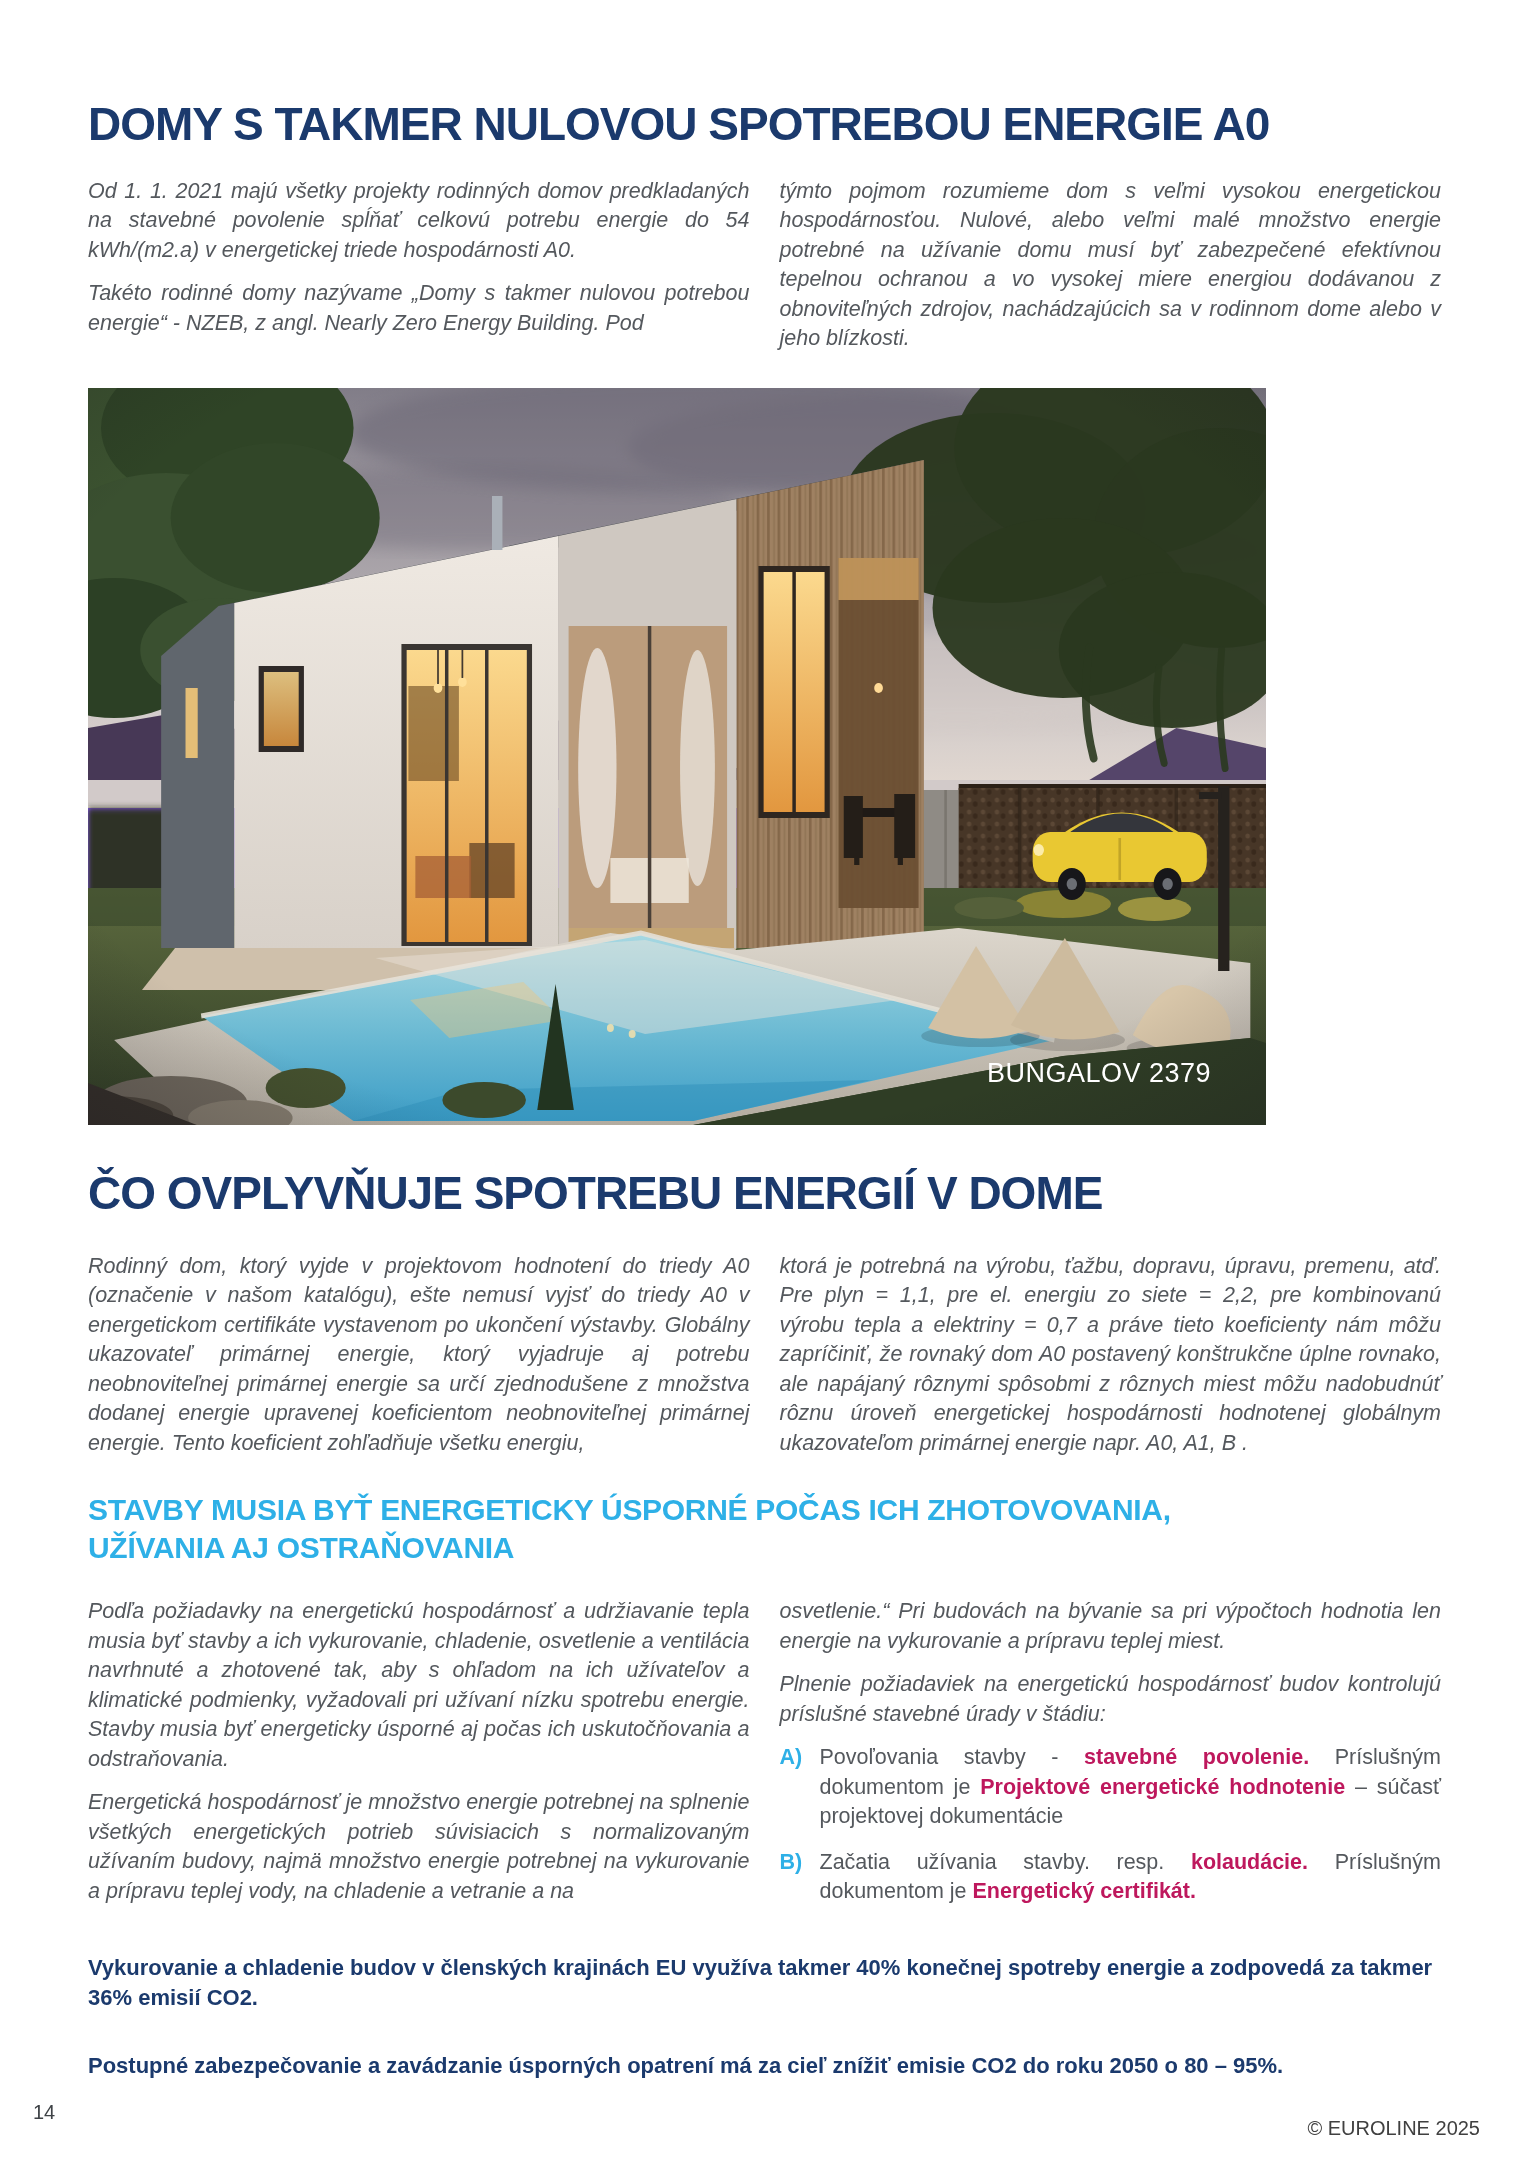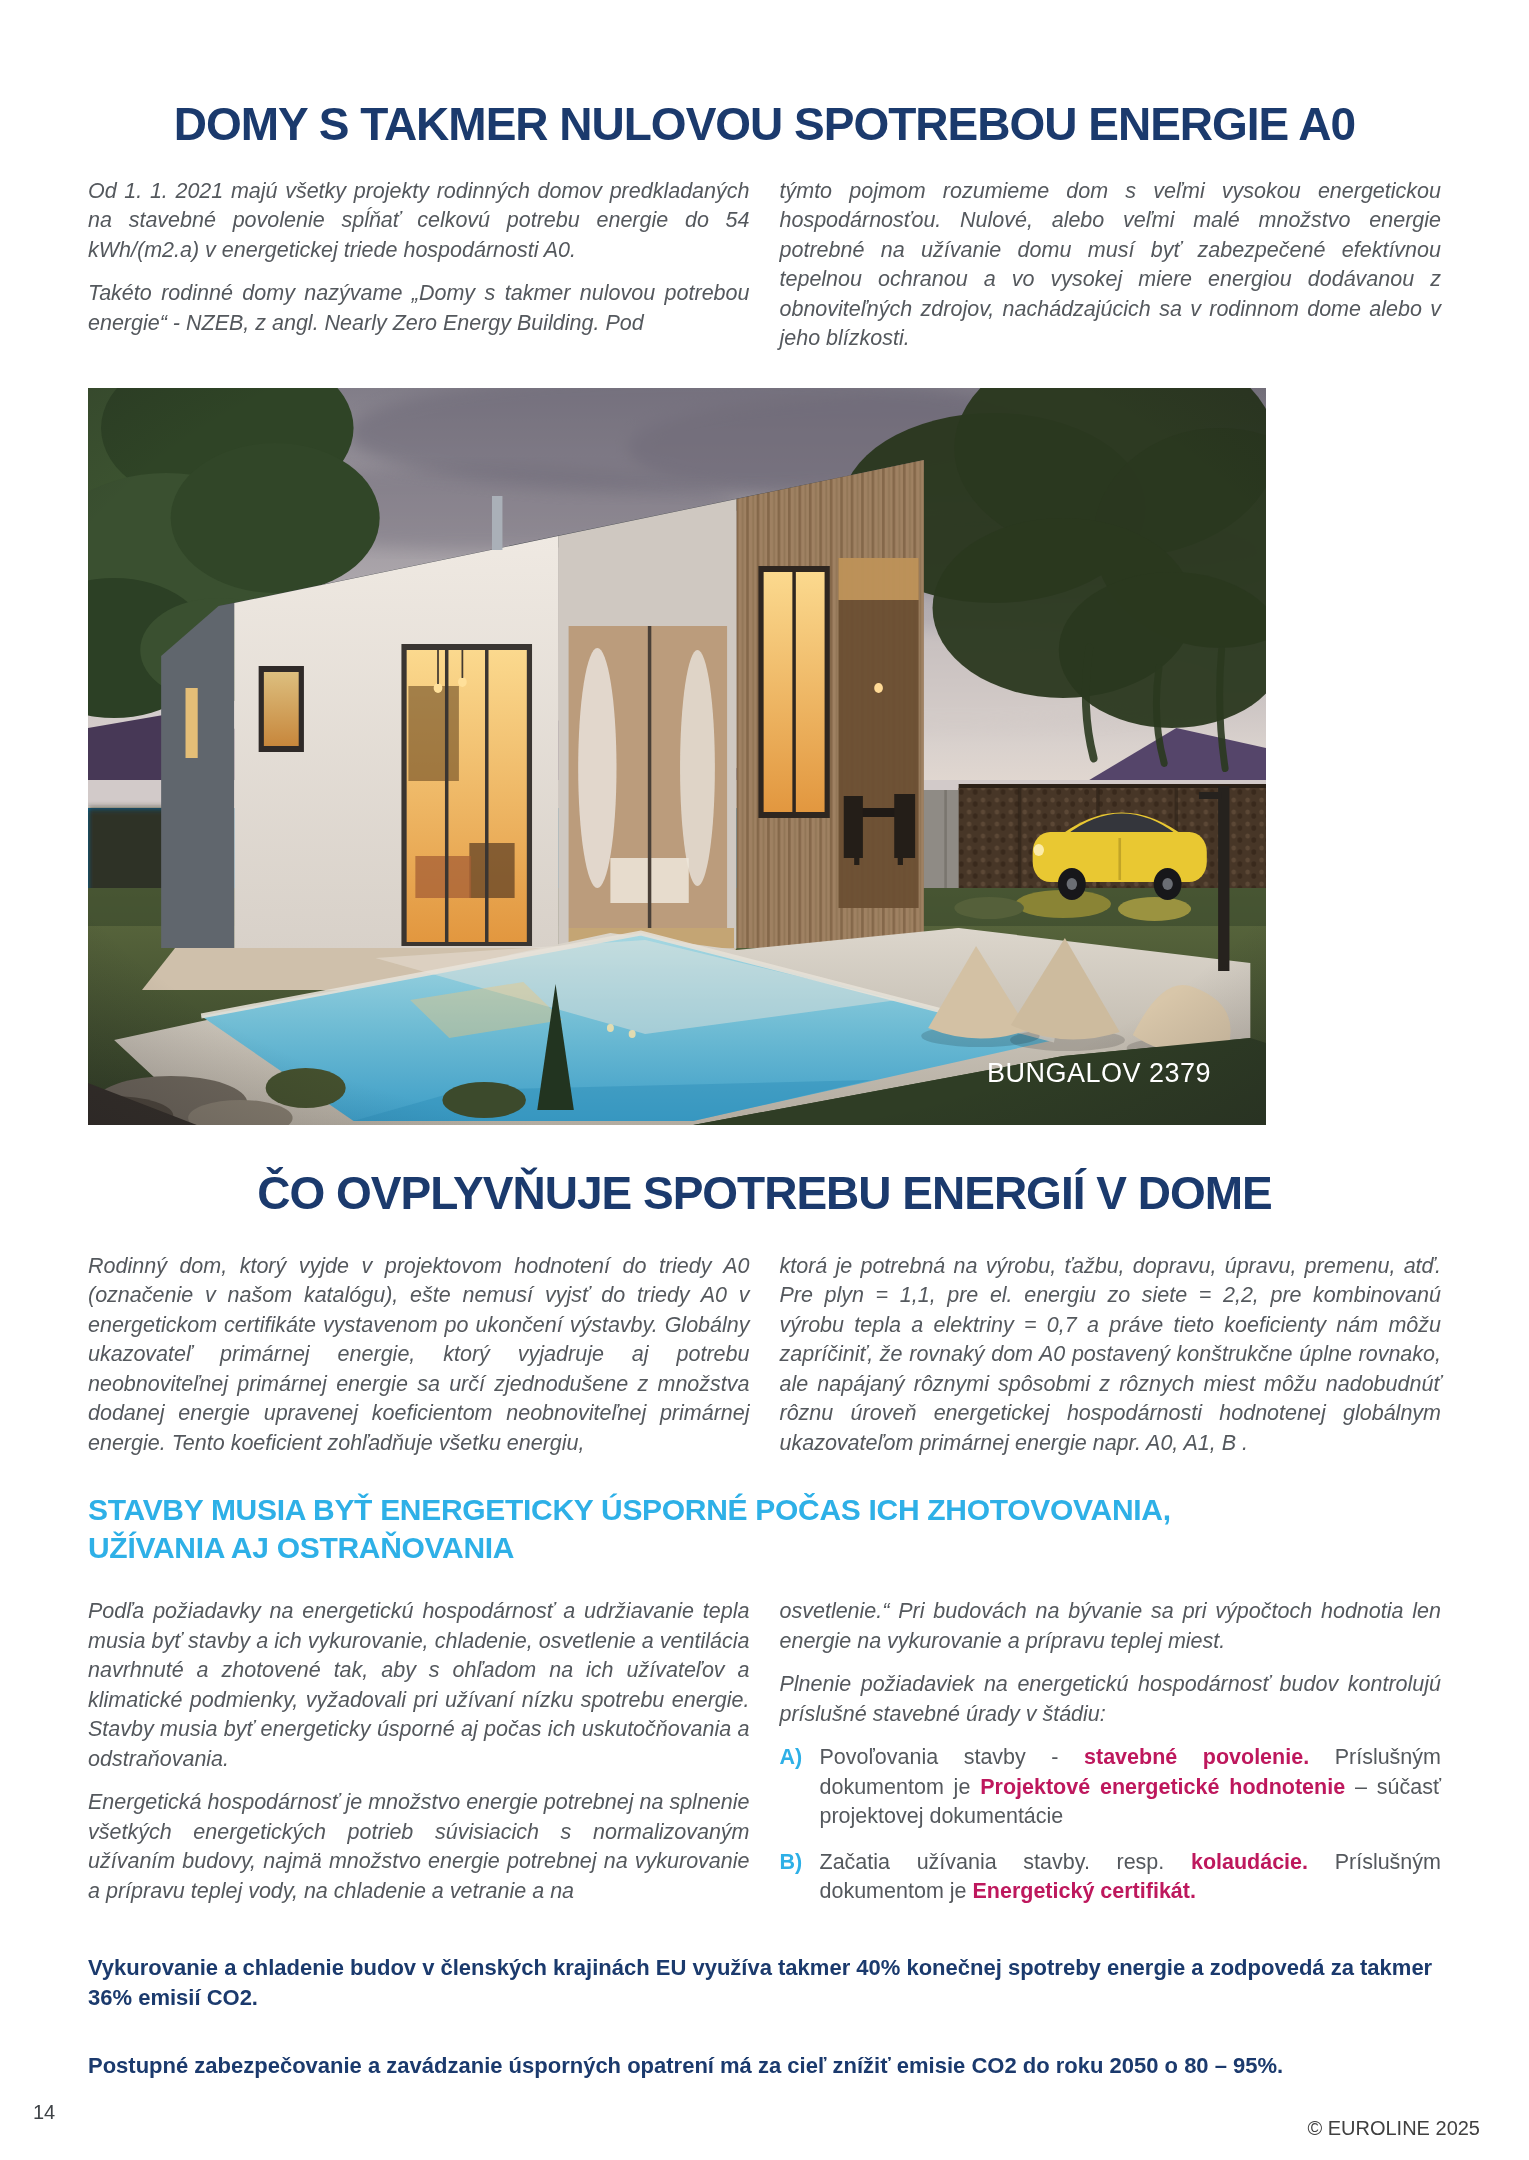--- a/index.html
+++ b/index.html
@@ -12,21 +12,20 @@
   }
   .content{padding:0 88px;}
   h1.main-title, h2.section-title{
     margin:0;
     color:#1b3a6d;
     font-weight:bold;
     font-size:46px;
     line-height:1.15;
     letter-spacing:-1px;
     white-space:nowrap;
-    text-align:center;
   }
   h1.main-title{margin-top:98px;}
   h2.section-title{margin-top:42px;}
   .cols{
     display:flex;
     gap:30px;
   }
   .cols .col{flex:1 1 0;min-width:0;}
   .intro-cols{margin-top:26px;}
   .sec2-cols{margin-top:32px;}
@@ -39,21 +38,21 @@
     text-align:justify;
     font-style:italic;
   }
   .body-p:last-child{margin-bottom:0;}
   .body-p b, .list-item b{color:#be185d;}
   .photo{
     position:relative;
     margin-top:34px;
     width:1178px;height:737px;
     overflow:hidden;
-    background:#0369a1;
+    background:#8b5cf6;
   }
   .photo svg{display:block;width:100%;height:100%;}
   .photo-caption{
     position:absolute;
     right:55px;bottom:36px;
     color:#ffffff;
     font-size:27px;
     letter-spacing:0.5px;
   }
   .subsection-title{

